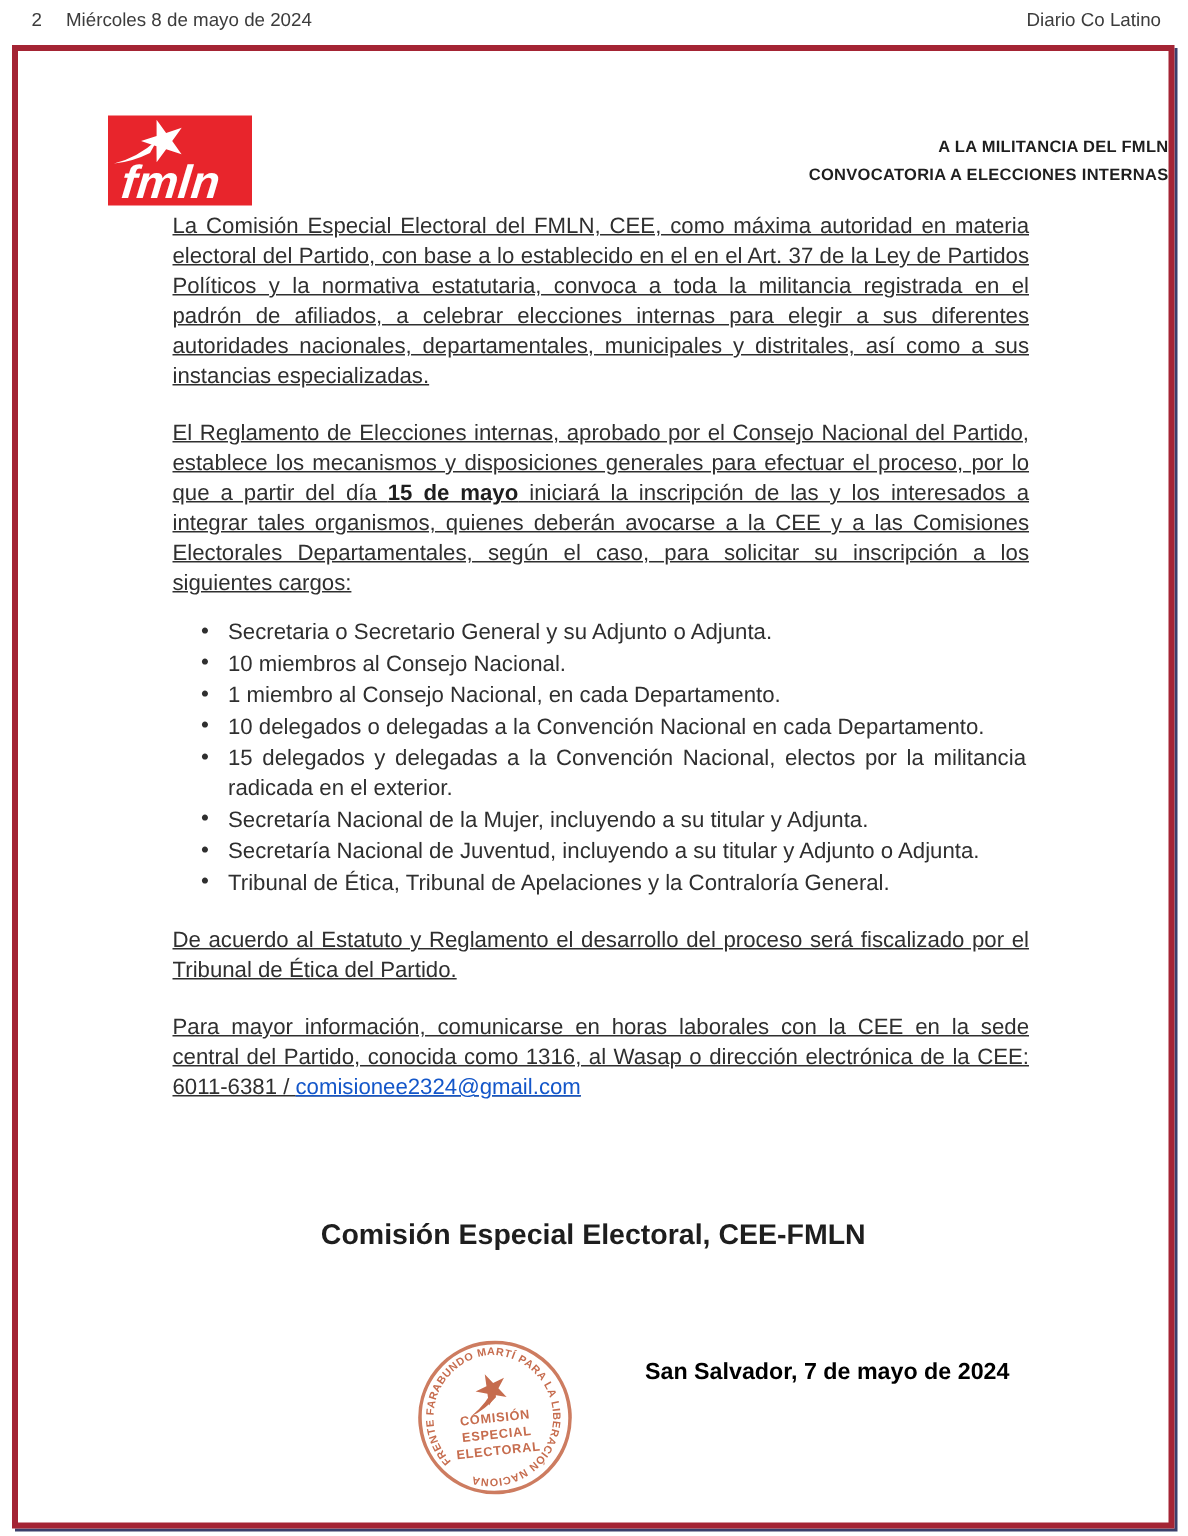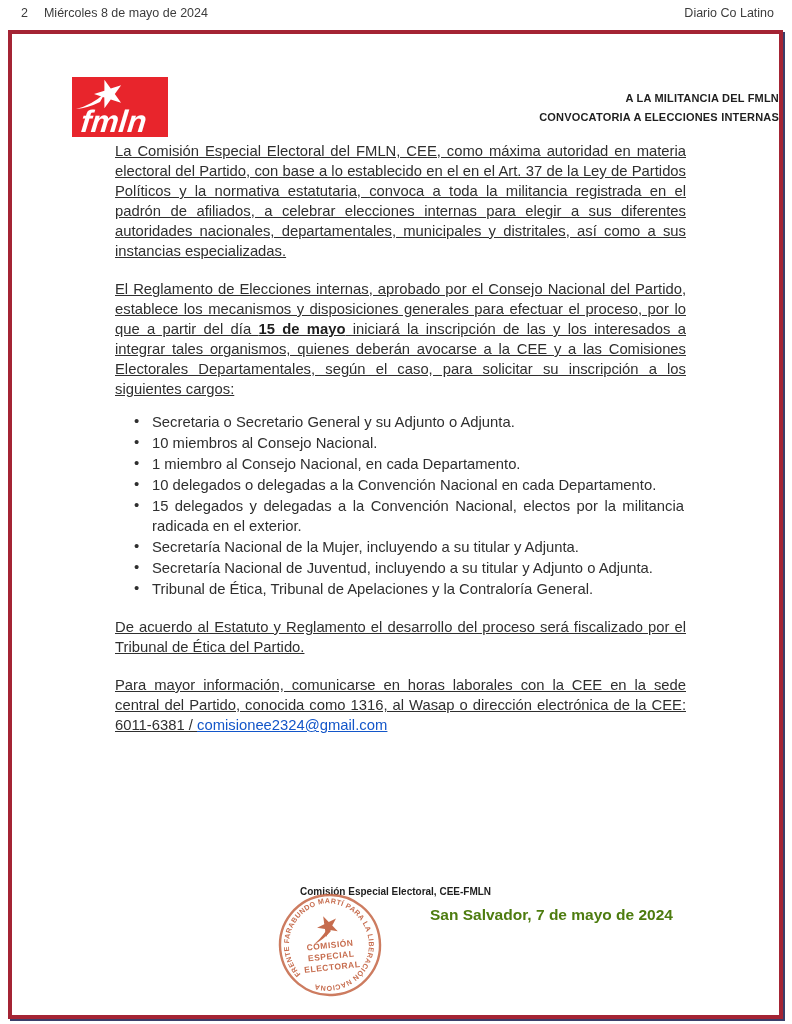--- a/index.html
+++ b/index.html
@@ -39,24 +39,24 @@
   b.inline-bold { font-weight:bold; color:#1e1e1e; }
 
   ul.cargos { list-style:none; margin:13px 2px 13px 0; padding-left:37px; }
   ul.cargos li { position:relative; text-align:justify; margin-bottom:1px; }
   ul.cargos li::before { content:"•"; position:absolute; left:-18px; top:-1px;
                          font-size:15px; color:#2f2f2f; }
 
   a.email-link { color:#1356C9; text-decoration:underline; }
 
   
-  .signature { position:absolute; left:0; right:0; top:852px; text-align:center;
-               font-weight:bold; font-size:10px; color:#1e1e1e; }
+  .signature { position:absolute; left:0; right:0; top:779px; text-align:center;
+               font-weight:bold; font-size:19px; color:#1e1e1e; }
   .dateline  { position:absolute; left:418px; top:872px; font-weight:bold;
-               font-size:15.5px; color:#4d7c0f;text-align:right; }
+               font-size:15.5px; color:#000000;text-align:right; }
   .stamp { position:absolute; left:263px; top:856px; width:110px; height:110px;
            transform:rotate(-6deg); opacity:.92; }
   .stamp svg { width:110px; height:110px; }
   .stamp text { font-family:"Liberation Sans", sans-serif; }
 </style>
 </head>
 <body>
 
 <div class="page">
 

